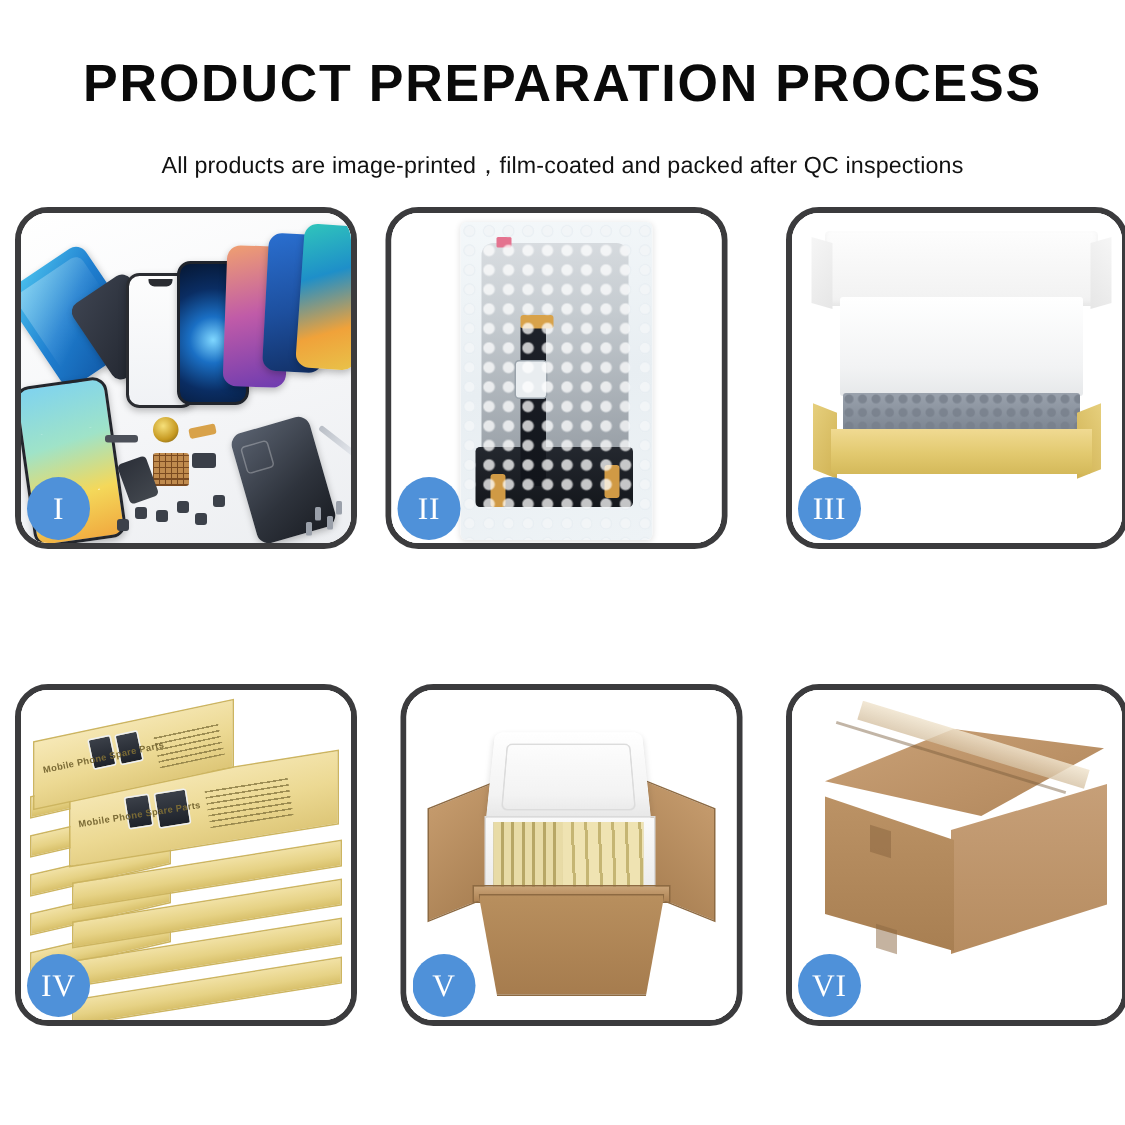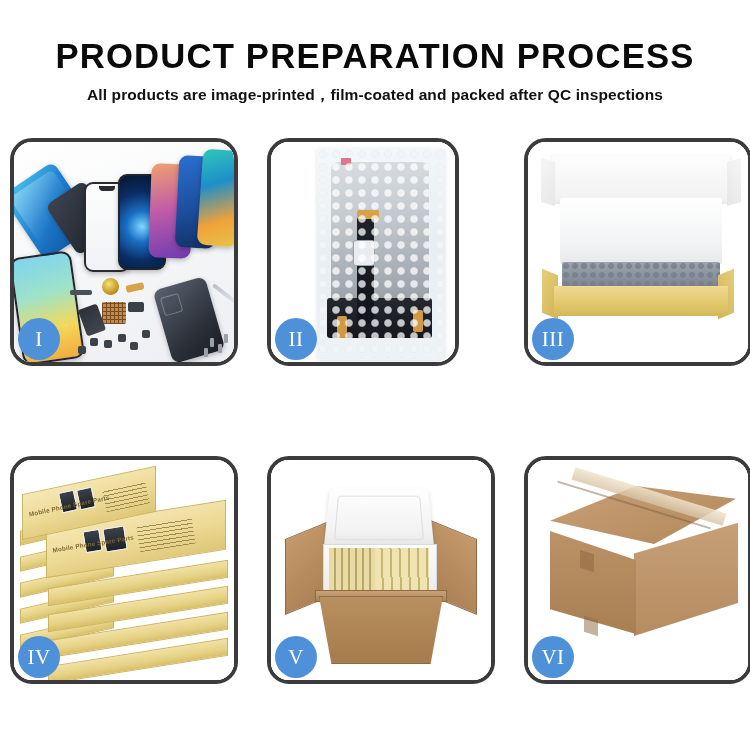--- a/index.html
+++ b/index.html
@@ -29,24 +29,24 @@
     padding-top: 36px;
     font-size: 35px;
     font-weight: bold;
     letter-spacing: 1.2px;
     color: #0a0a0a;
     line-height: 40px;
     white-space: nowrap;
     transform: scaleX(0.99);
   }
   .page-subtitle {
-    margin: 0;
+    margin: 16px;
     padding-top: 9px;
     font-size: 15.5px;
-    font-weight: bold;
+    font-weight: normal;
     color: #111111;
     letter-spacing: 0.1px;
     line-height: 20px;
     white-space: nowrap;
   }
 
   
   .grid {
     position: absolute;
     left: 0;
@@ -64,21 +64,21 @@
   }
   .panel-inner {
     position: absolute;
     left: 0; top: 0; right: 0; bottom: 0;
     border-radius: 18px;
     overflow: hidden;
     background: #fbfbfb;
   }
   
   .p1 { left: 10px;  top: 2px;   width: 228px; height: 228px; }
-  .p2 { left: 267px; top: 2px;   width: 192px; height: 228px; }
+  .p2 { left: 257px; top: 2px;   width: 228px; height: 228px; }
   .p3 { left: 524px; top: 2px;   width: 228px; height: 228px; }
   
   .p4 { left: 10px;  top: 320px; width: 228px; height: 228px; }
   .p5 { left: 267px; top: 320px; width: 228px; height: 228px; }
   .p6 { left: 524px; top: 320px; width: 228px; height: 228px; }
 
   
   .badge {
     position: absolute;
     left: 4px;

